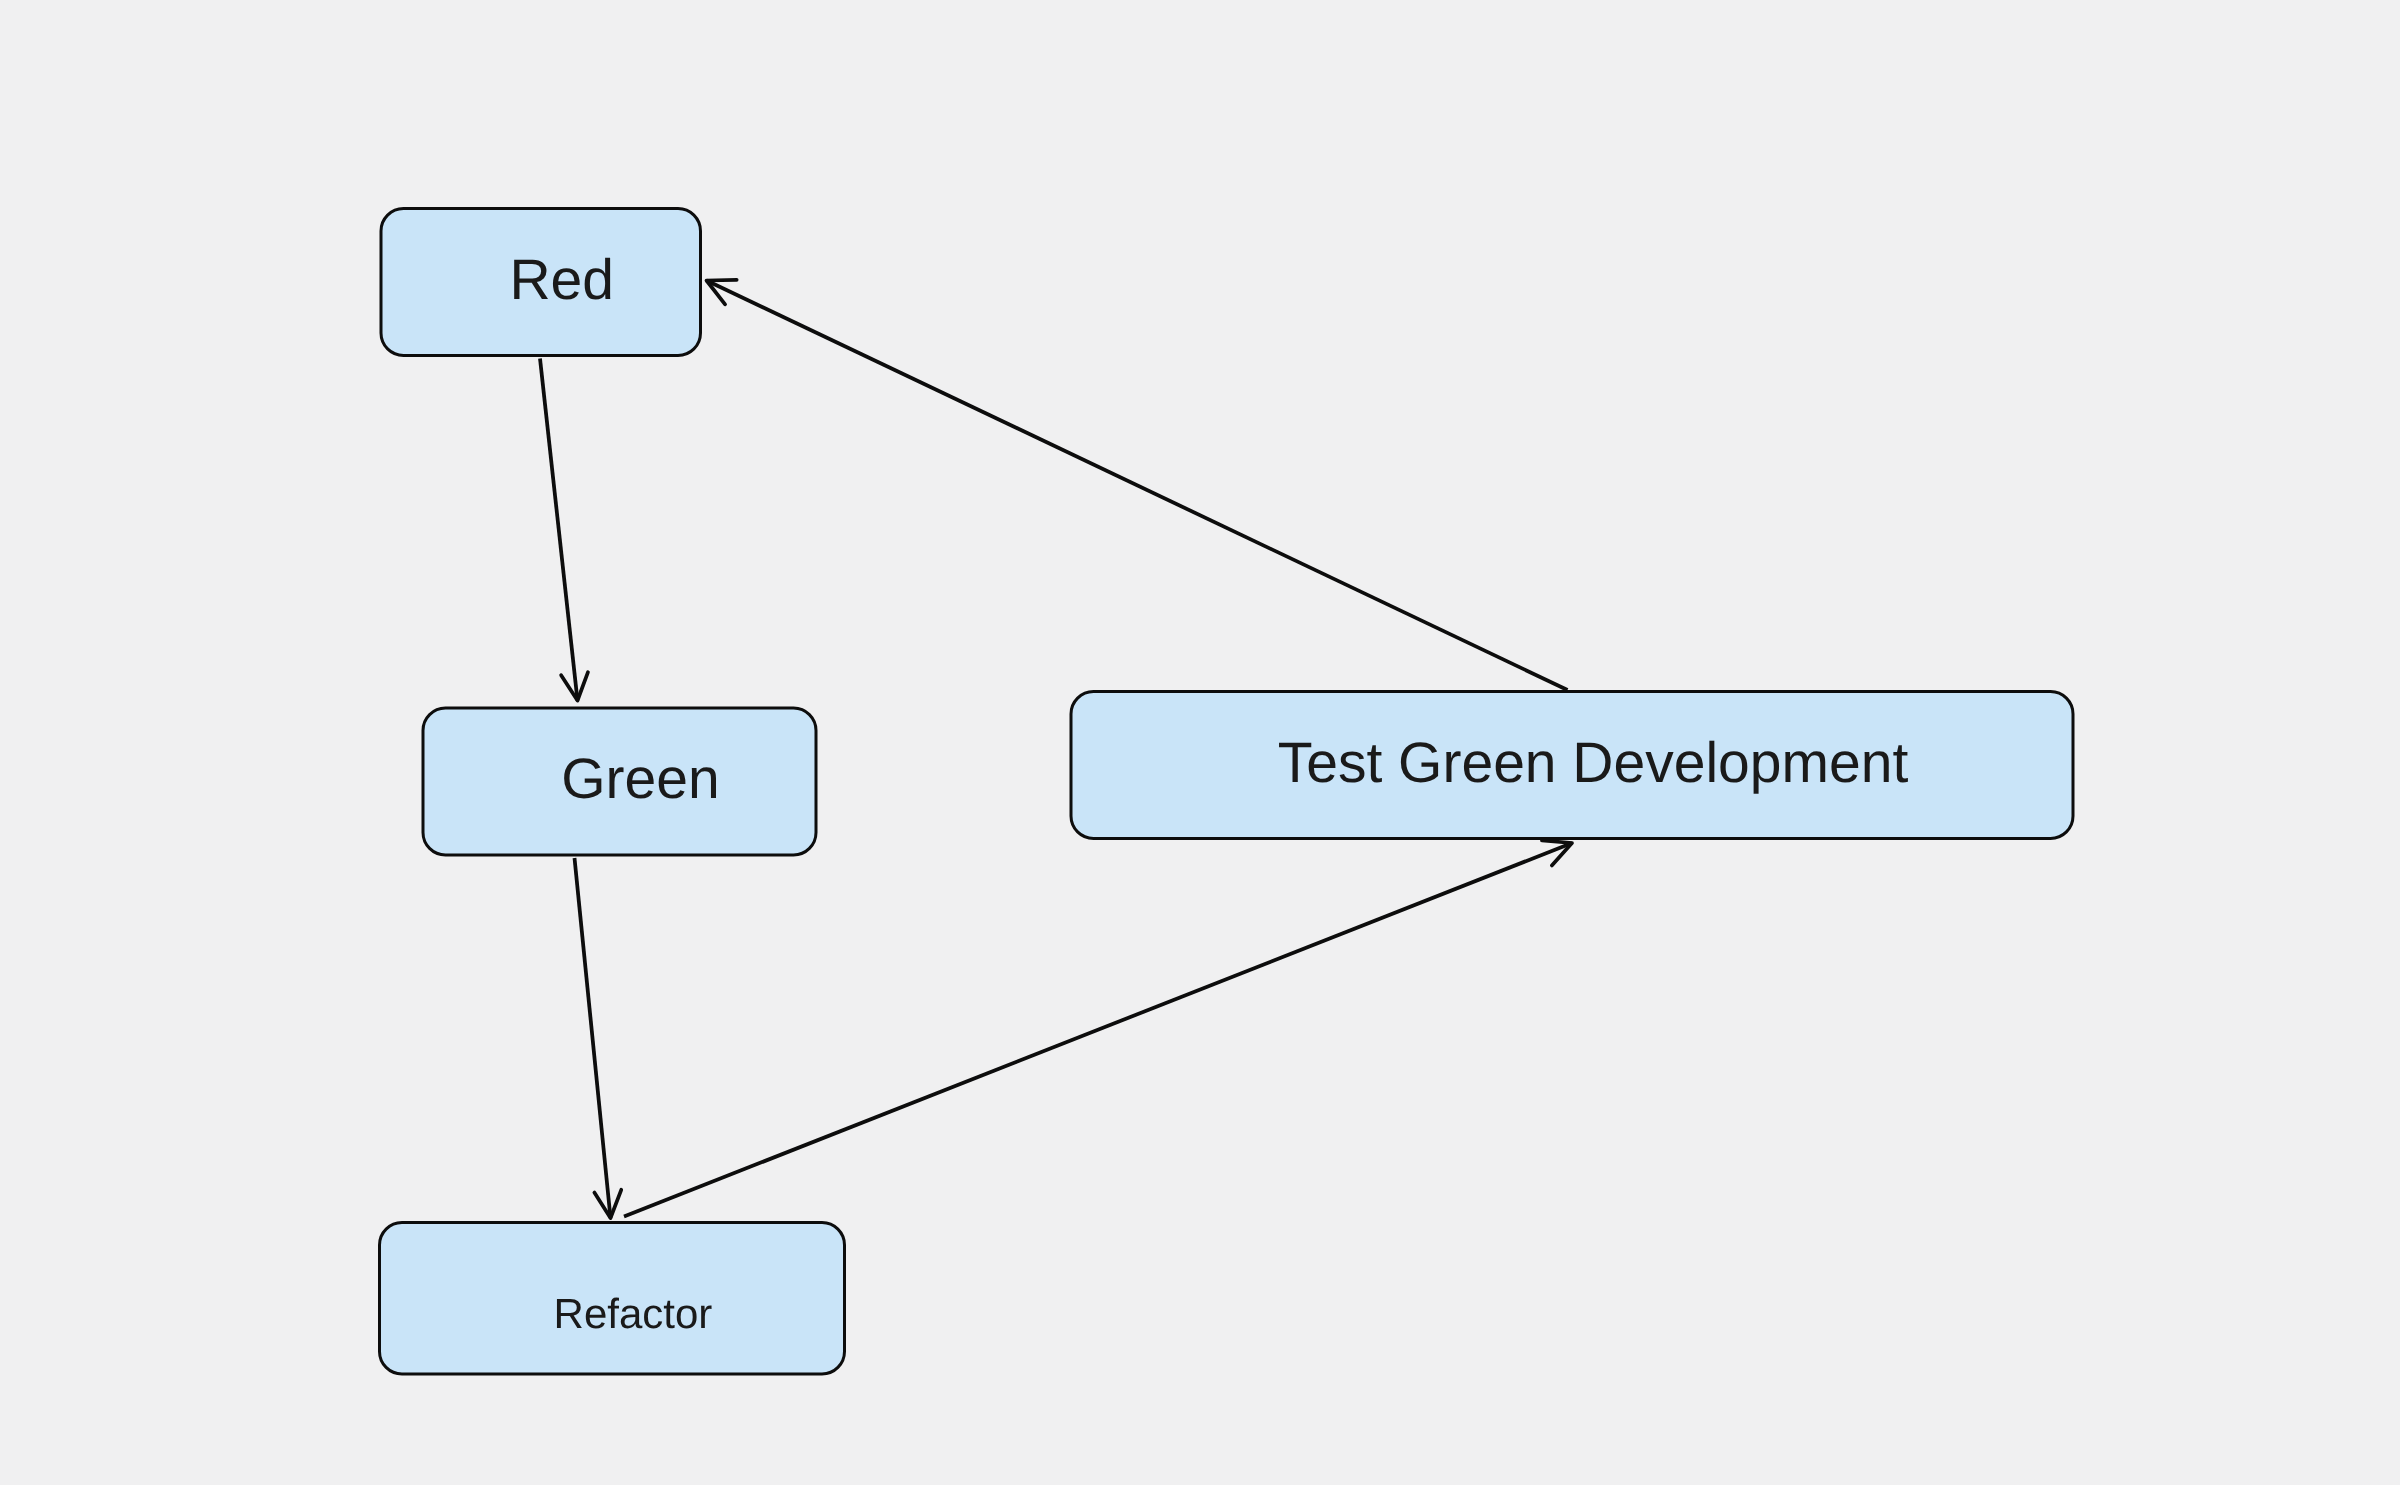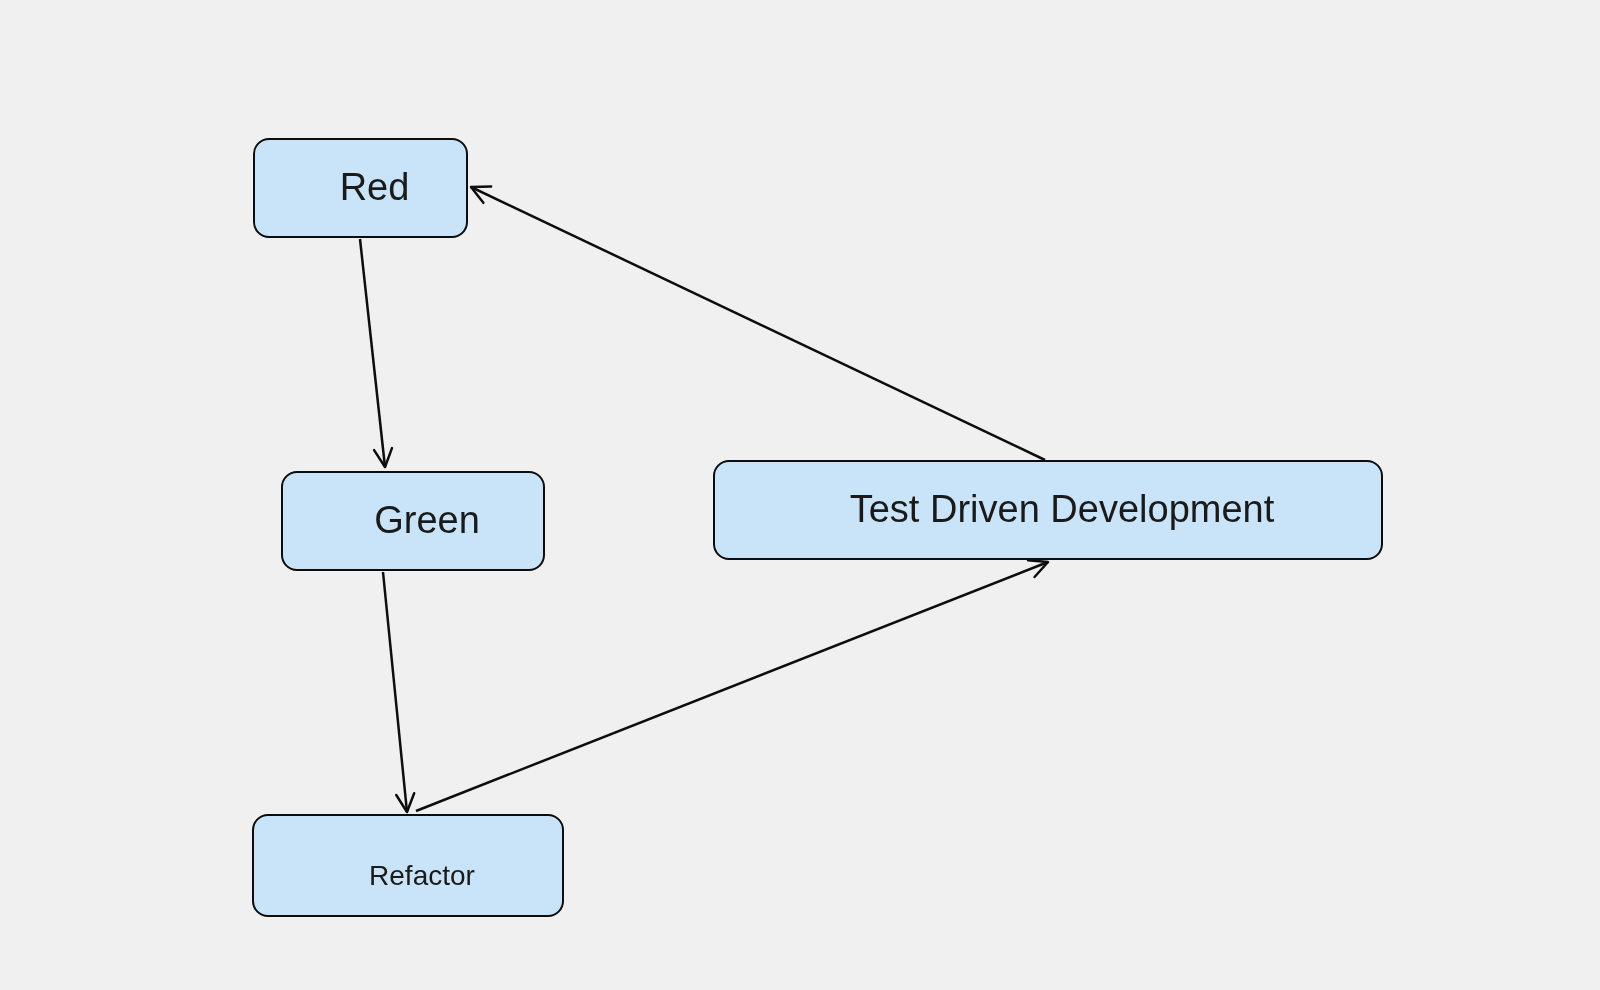--- a/index.html
+++ b/index.html
@@ -77,16 +77,16 @@
 
   <div class="node node-green">
     <span class="node-label">Green</span>
   </div>
 
   <div class="node node-refactor">
     <span class="node-label">Refactor</span>
   </div>
 
   <div class="node node-tdd">
-    <span class="node-label">Test Driven Development</span>
+    <span class="node-label">Test Green Development</span>
   </div>
 
 </div>
 
 </body></html>

